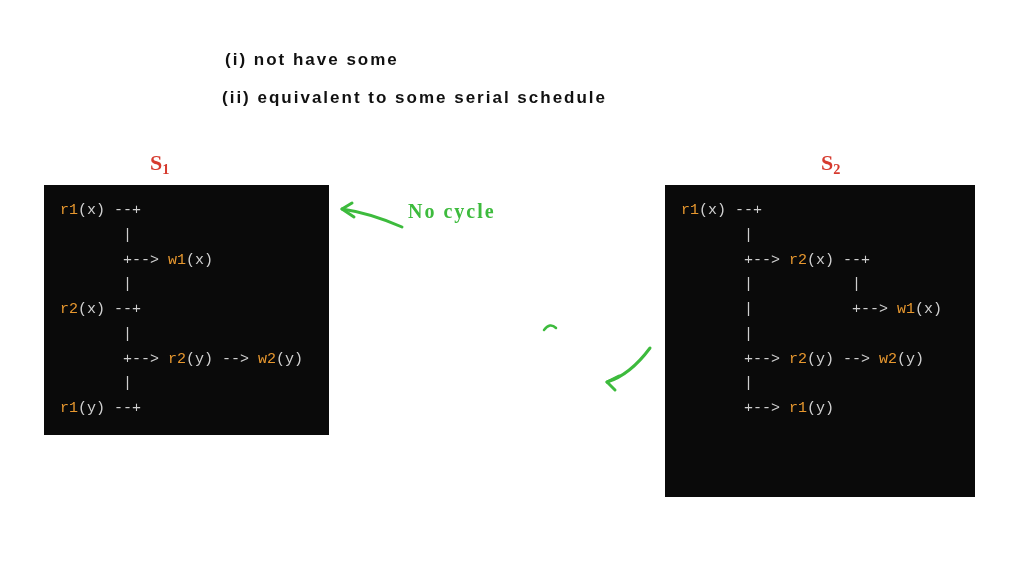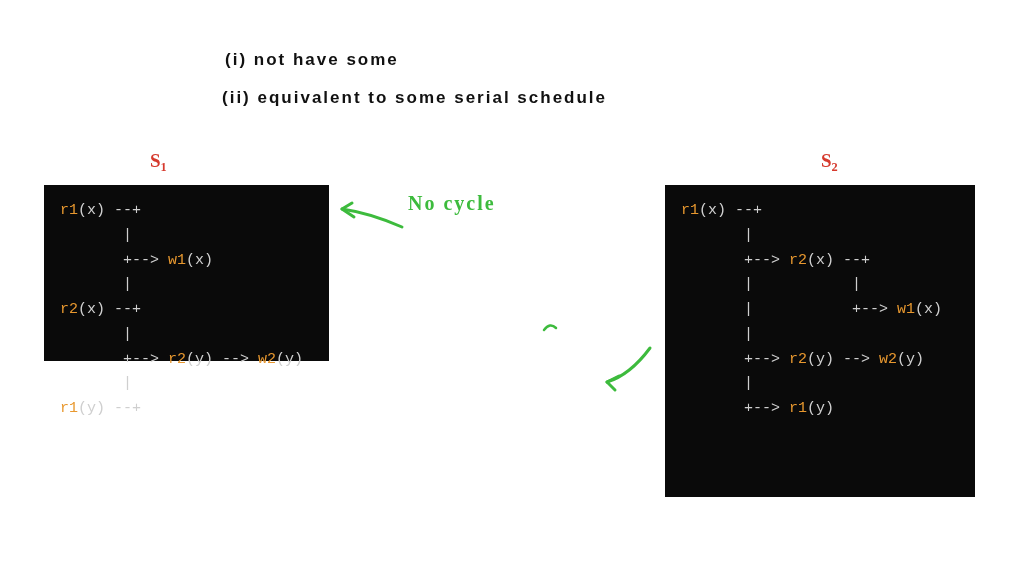--- a/index.html
+++ b/index.html
@@ -16,21 +16,21 @@
     position: absolute;
     color: #111;
     font-weight: 600;
     letter-spacing: 2px;
     font-size: 17px;
   }
   .red-label {
     position: absolute;
     color: #d63a2e;
     font-family: 'Comic Sans MS', cursive;
-    font-size: 19px;
+    font-size: 22px;
     font-weight: 600;
   }
   .green-note {
     position: absolute;
     color: #3dbb3d;
     font-family: 'Comic Sans MS', cursive;
     font-size: 20px;
     font-weight: 600;
     letter-spacing: 2px;
   }
@@ -57,21 +57,21 @@
 <div class="handwritten" style="left:222px; top:88px;">(ii) equivalent  to  some  serial schedule</div>
 
 <div class="red-label" style="left:150px; top:150px;">
   <span>S</span><sub>1</sub>
 </div>
 
 <div class="red-label" style="left:821px; top:150px;">
   <span>S</span><sub>2</sub>
 </div>
 
-<div class="code-box" style="left:44px; top:185px; width:285px; height:176px;"><span class="fn">r1</span><span class="dim">(x) --+</span>
+<div class="code-box" style="left:44px; top:185px; width:285px; height:250px;"><span class="fn">r1</span><span class="dim">(x) --+</span>
 <span class="dim">       |</span>
 <span class="dim">       +--&gt; </span><span class="fn">w1</span><span class="dim">(x)</span>
 <span class="dim">       |</span>
 <span class="fn">r2</span><span class="dim">(x) --+</span>
 <span class="dim">       |</span>
 <span class="dim">       +--&gt; </span><span class="fn">r2</span><span class="dim">(y) --&gt; </span><span class="fn">w2</span><span class="dim">(y)</span>
 <span class="dim">       |</span>
 <span class="fn">r1</span><span class="dim">(y) --+</span></div>
 
 <div class="code-box" style="left:665px; top:185px; width:310px; height:312px;"><span class="fn">r1</span><span class="dim">(x) --+</span>
@@ -81,21 +81,21 @@
 <span class="dim">       |           +--&gt; </span><span class="fn">w1</span><span class="dim">(x)</span>
 <span class="dim">       |</span>
 <span class="dim">       +--&gt; </span><span class="fn">r2</span><span class="dim">(y) --&gt; </span><span class="fn">w2</span><span class="dim">(y)</span>
 <span class="dim">       |</span>
 <span class="dim">       +--&gt; </span><span class="fn">r1</span><span class="dim">(y)</span></div>
 
 <svg class="arrow-svg" style="left:330px; top:195px;" width="80" height="50" viewBox="0 0 80 50">
   <path d="M72 32 Q 40 18 12 14" stroke="#3dbb3d" stroke-width="3" fill="none" stroke-linecap="round"></path>
   <path d="M12 14 L22 8 M12 14 L24 22" stroke="#3dbb3d" stroke-width="3" fill="none" stroke-linecap="round"></path>
 </svg>
-<div class="green-note" style="left:408px; top:192px;">No cycle</div>
+<div class="green-note" style="left:408px; top:200px;">No cycle</div>
 
 <svg class="arrow-svg" style="left:595px; top:340px;" width="70" height="55" viewBox="0 0 70 55">
   <path d="M55 8 Q 35 35 12 42" stroke="#3dbb3d" stroke-width="3" fill="none" stroke-linecap="round"></path>
   <path d="M12 42 L24 36 M12 42 L20 50" stroke="#3dbb3d" stroke-width="3" fill="none" stroke-linecap="round"></path>
 </svg>
 
 <svg class="arrow-svg" style="left:540px; top:320px;" width="20" height="16" viewBox="0 0 20 16">
   <path d="M4 10 Q10 2 16 8" stroke="#3dbb3d" stroke-width="2.5" fill="none" stroke-linecap="round"></path>
 </svg>
 

